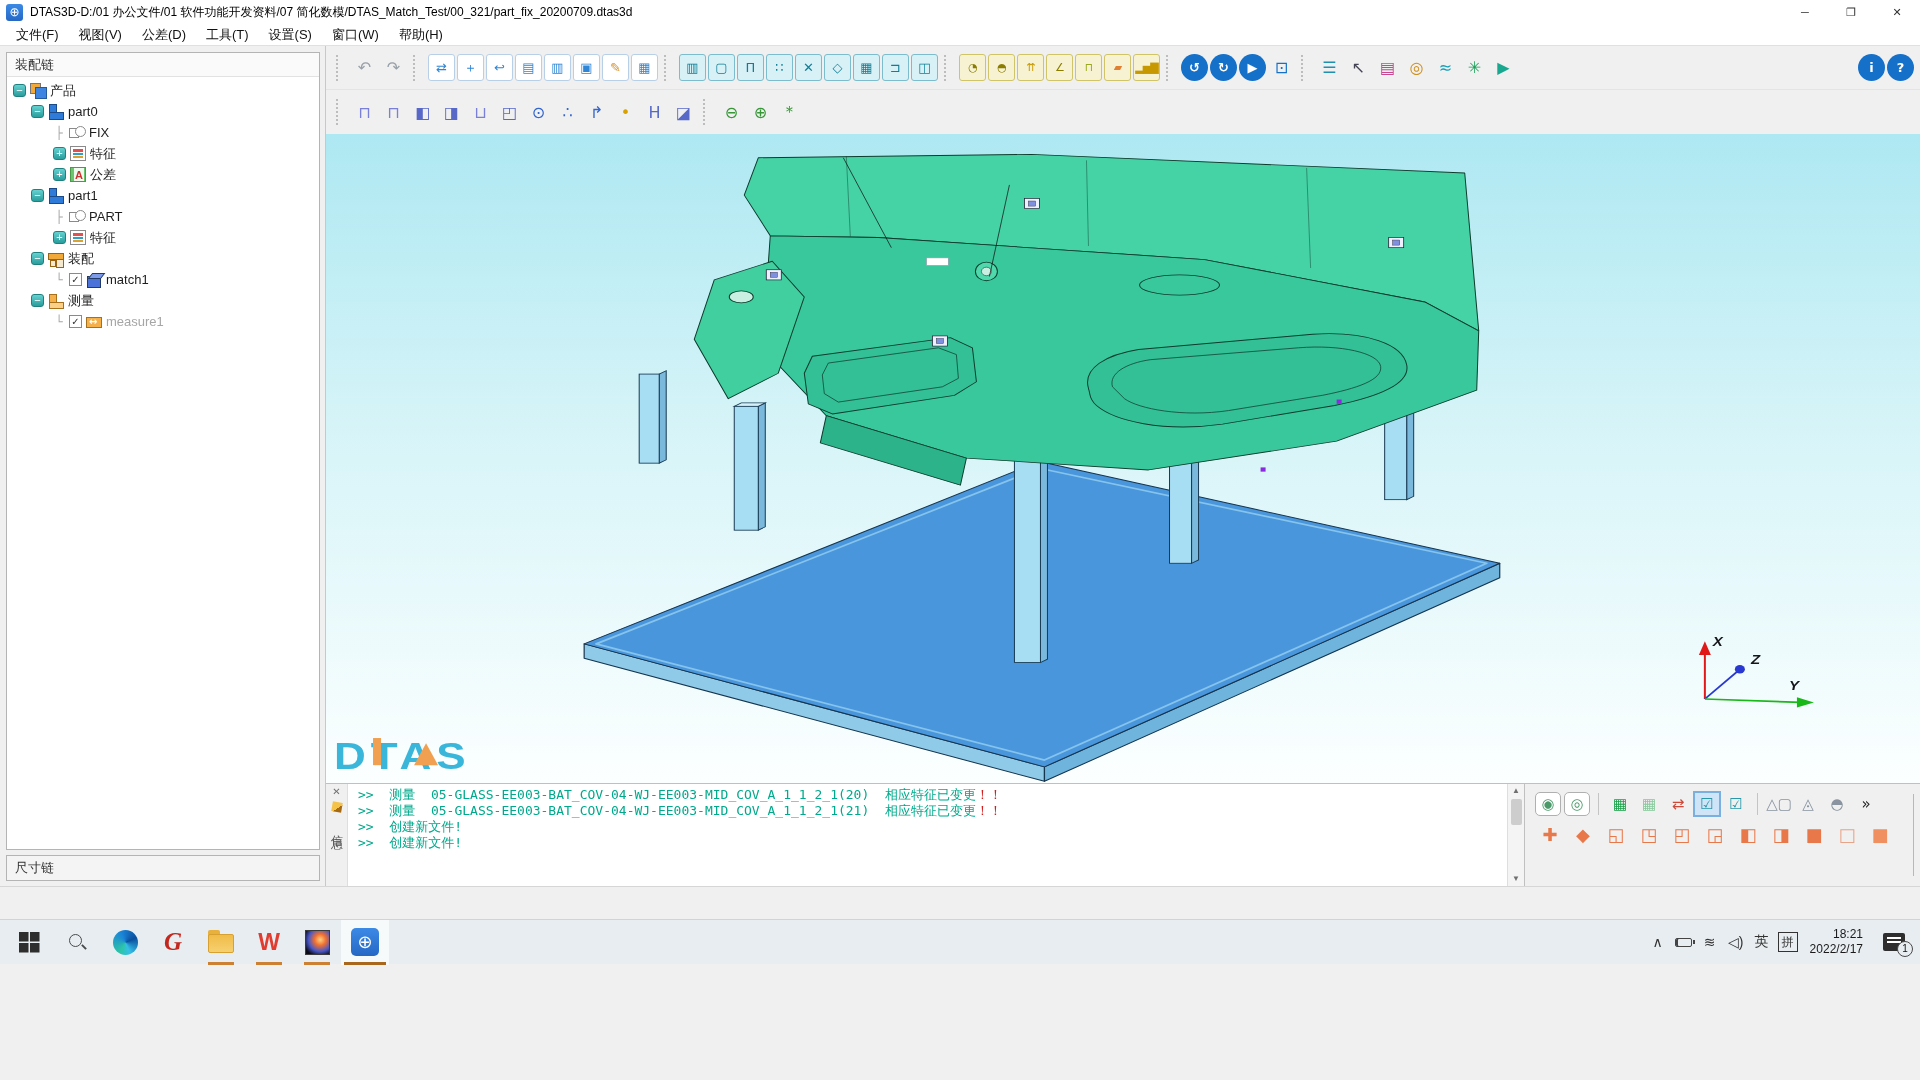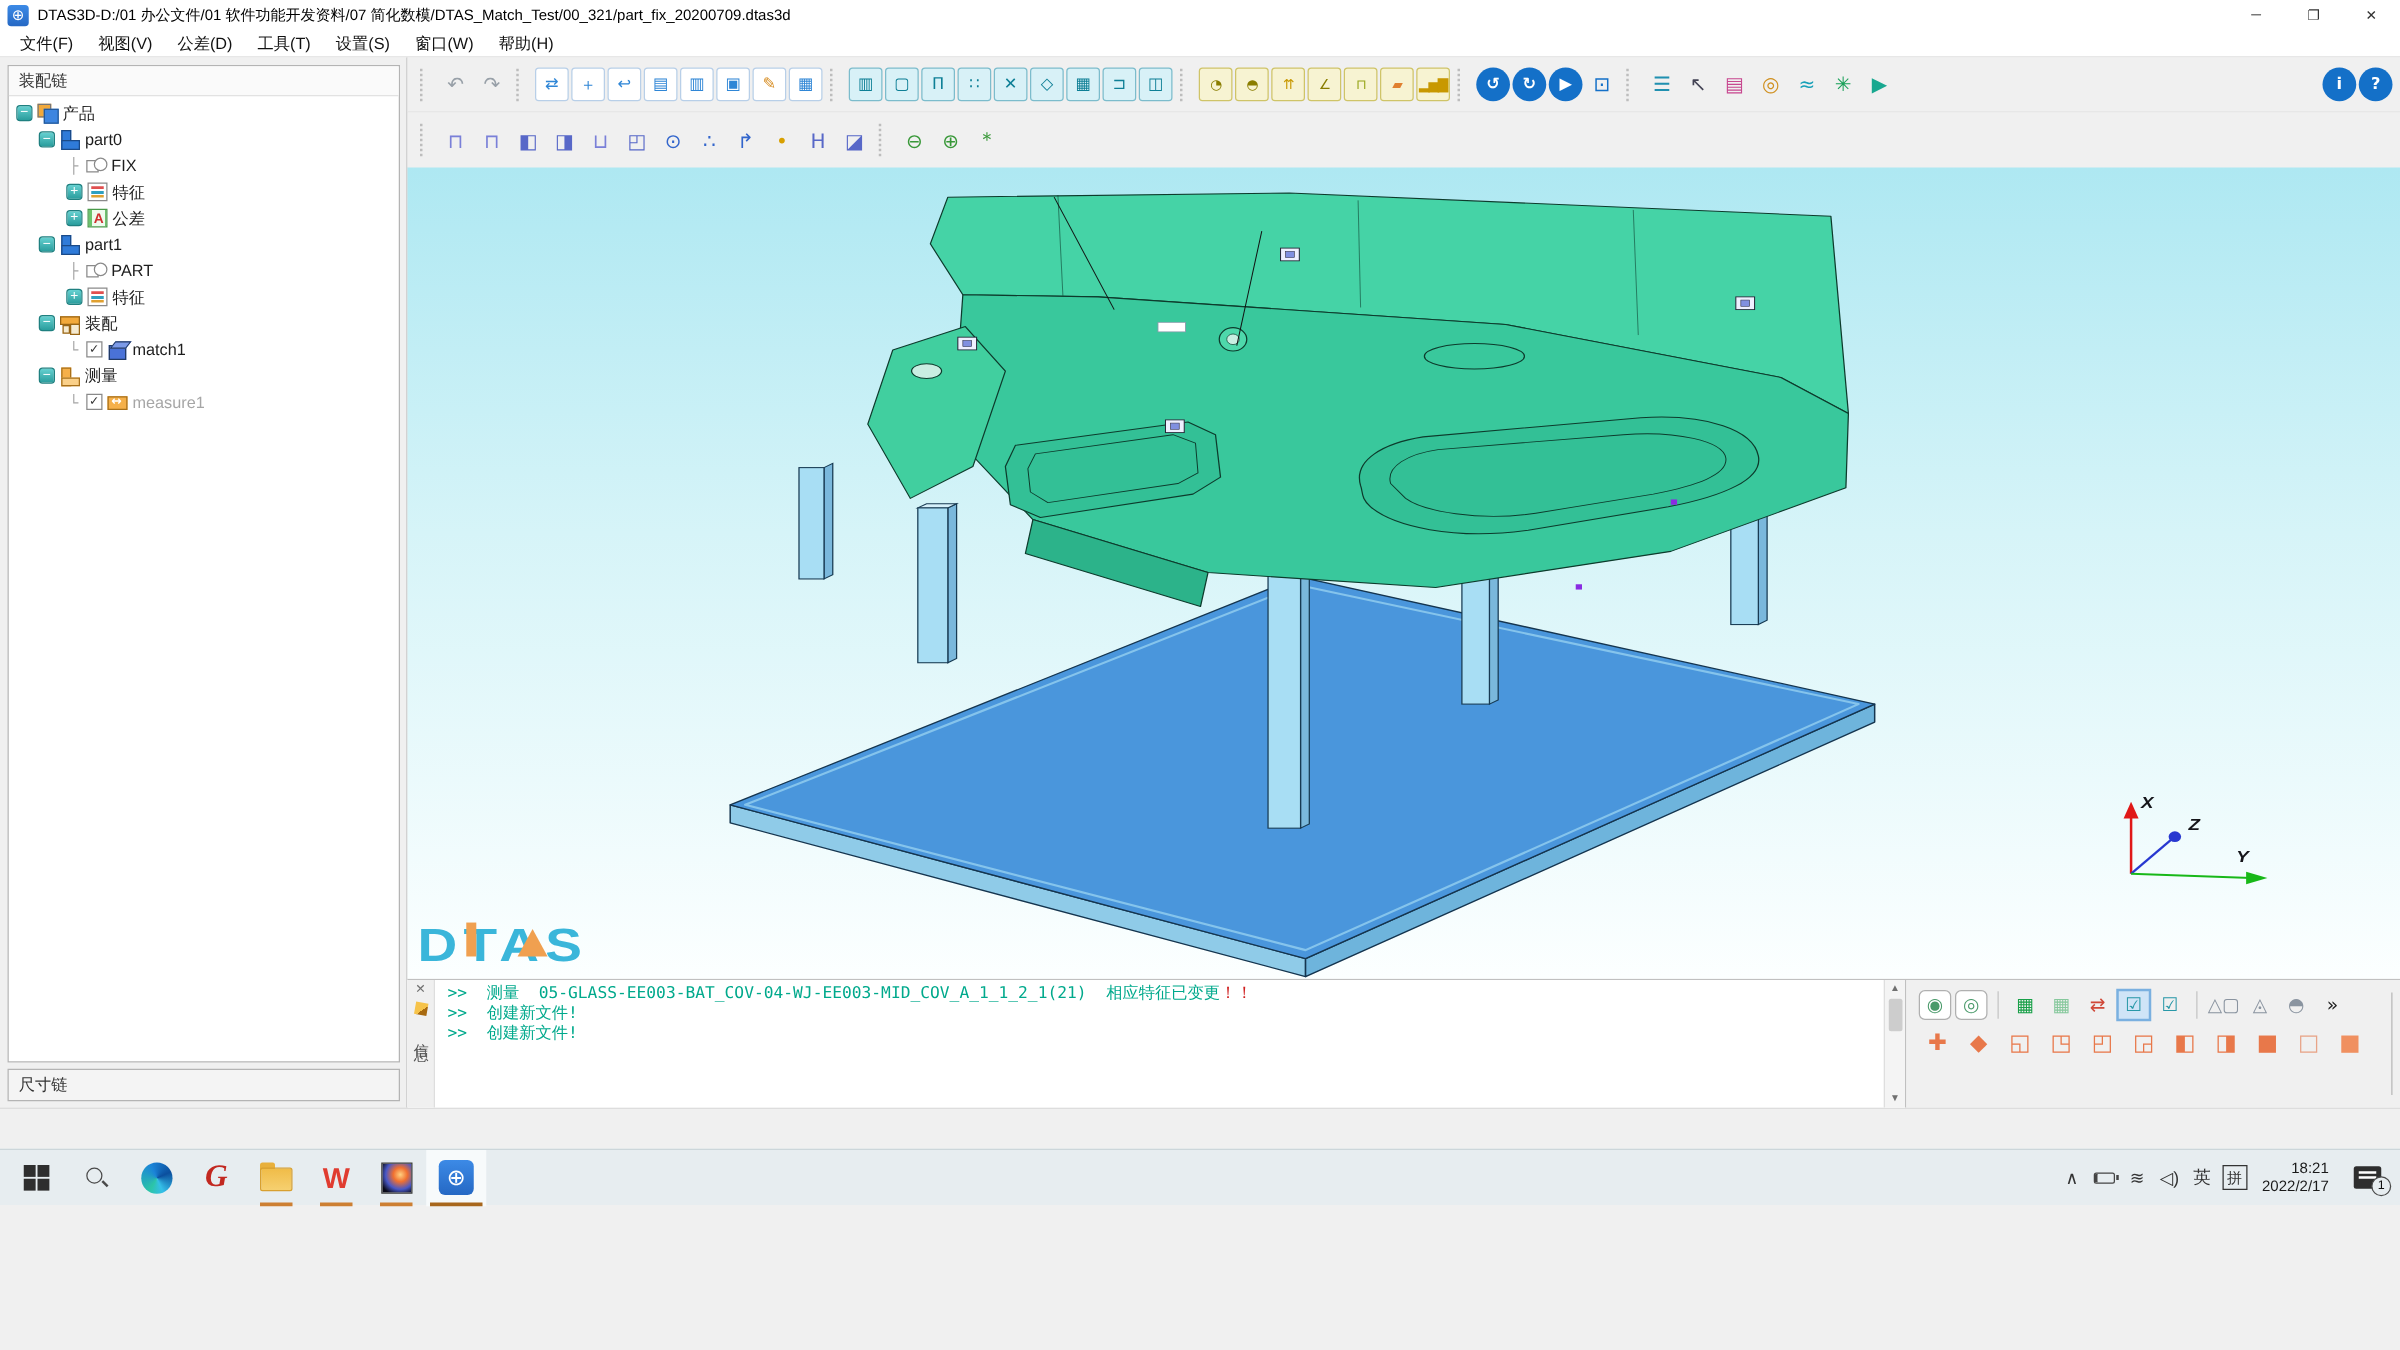--- a/index.html
+++ b/index.html
@@ -589,20 +589,21 @@
     <div class="bottom-strip">
 
       <div class="log-panel">
         <div class="log-side">
           <span class="log-x">✕</span>
           <span class="log-broom"></span>
           <span class="log-tab">信息</span>
         </div>
         <div class="log-body">
 
+            <div class="log-line"><span>&gt;&gt;</span><span>  </span><span>测量  05-GLASS-EE003-BAT_COV-04-WJ-EE003-MID_COV_A_1_1_2_1(20)  相应特征已变更</span><span class="tail">！！</span></div>
 
             <div class="log-line"><span>&gt;&gt;</span><span>  </span><span>测量  05-GLASS-EE003-BAT_COV-04-WJ-EE003-MID_COV_A_1_1_2_1(21)  相应特征已变更</span><span class="tail">！！</span></div>
 
 
             <div class="log-line"><span>&gt;&gt;</span><span>  </span><span>创建新文件!</span></div>
 
             <div class="log-line"><span>&gt;&gt;</span><span>  </span><span>创建新文件!</span></div>
 
           </div>
         <div class="log-scroll">

